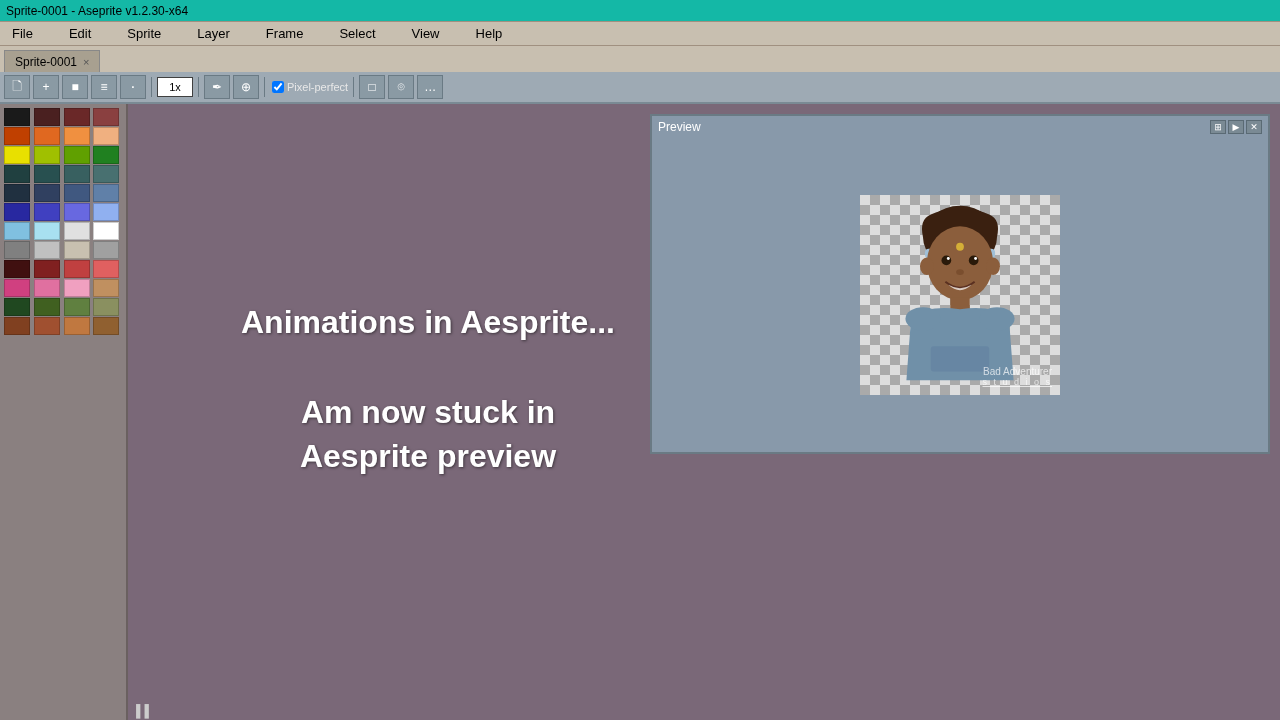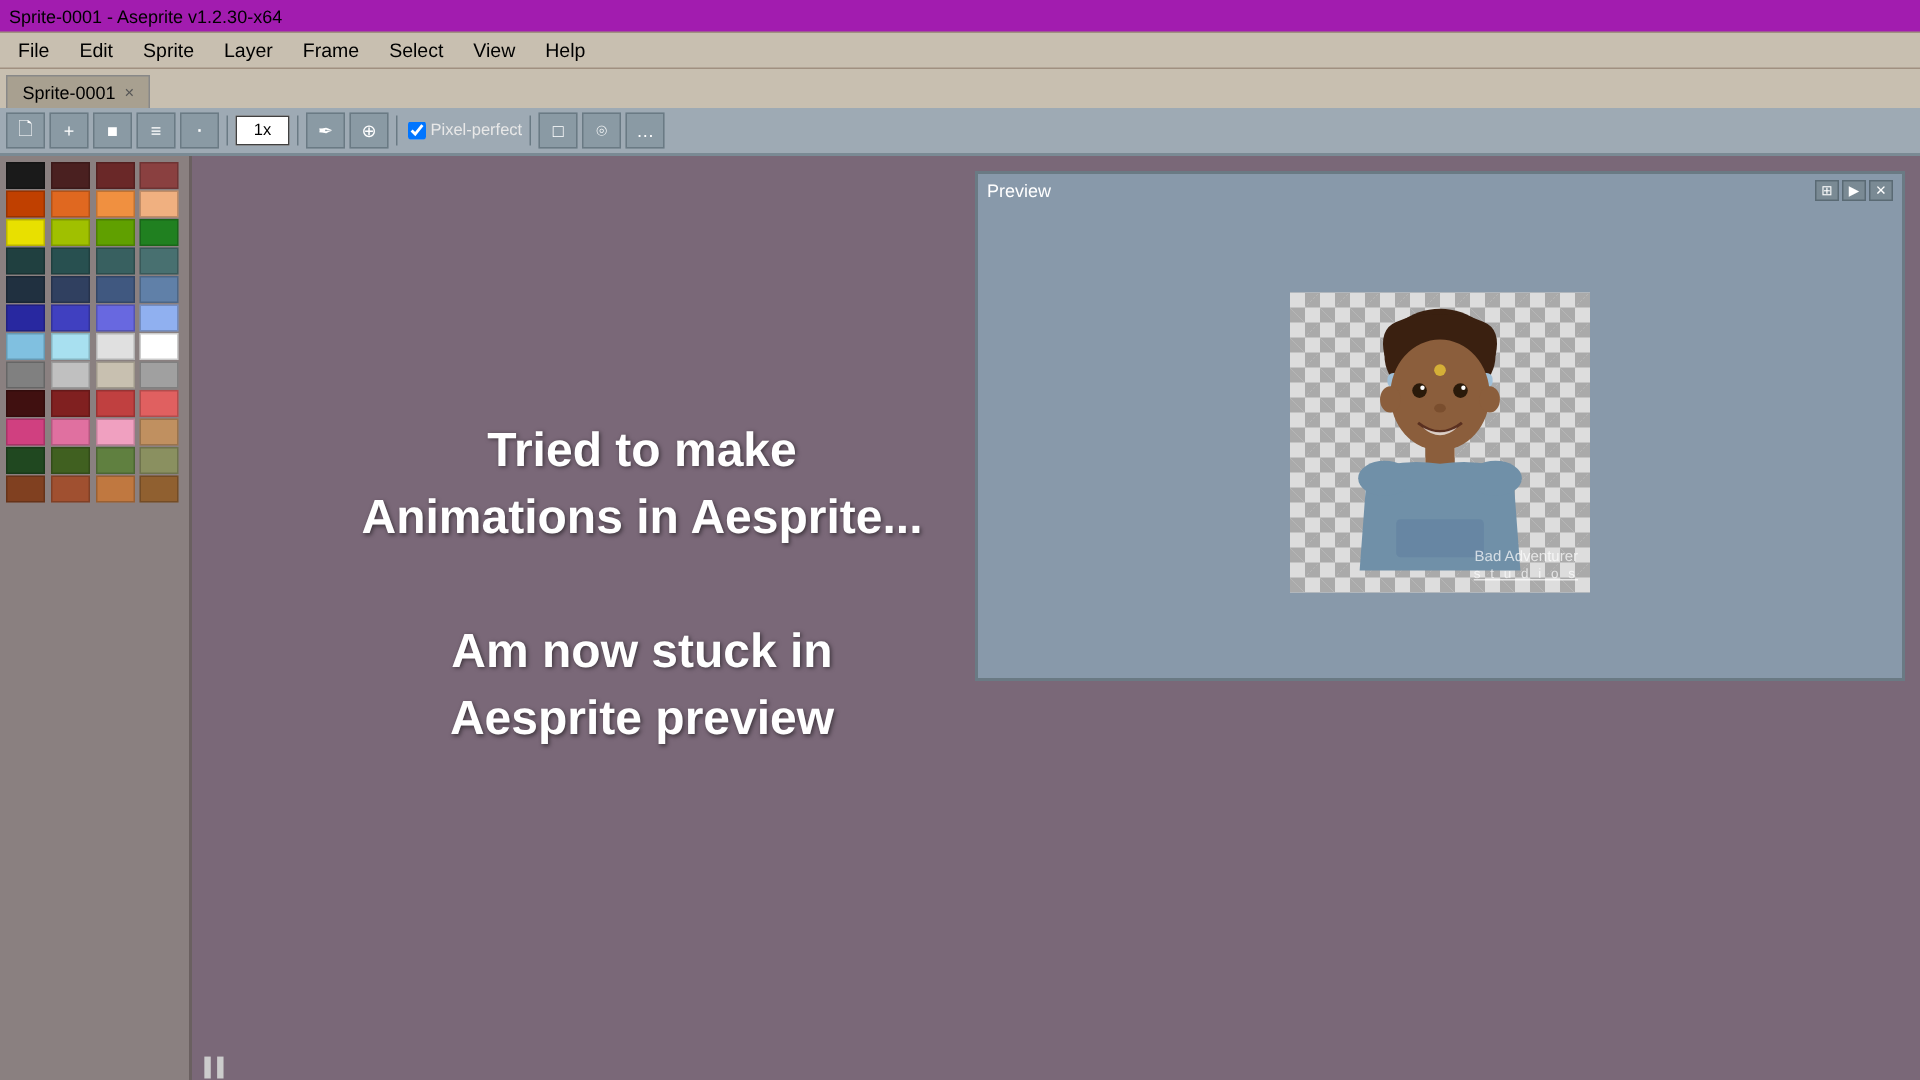--- a/index.html
+++ b/index.html
@@ -6,38 +6,38 @@
     body {
       width: 1280px;
       height: 720px;
       overflow: hidden;
       font-family: 'Segoe UI', Arial, sans-serif;
       background: #c8bfb0;
     }
 
     
     #title-bar {
-      background: #a21caf;
+      background: #14b8a6;
       height: 22px;
       display: flex;
       align-items: center;
       padding: 0 6px;
       font-size: 12px;
       color: #000;
       border-bottom: 1px solid #a09080;
     }
 
     
     #menu-bar {
       background: #c8bfb0;
       height: 24px;
       display: flex;
       align-items: center;
       padding: 0 4px;
-      gap: 4px;
+      gap: 20px;
       border-bottom: 1px solid #a09080;
     }
     .menu-item {
       padding: 2px 8px;
       font-size: 13px;
       cursor: pointer;
       color: #000;
     }
 
     
@@ -373,21 +373,20 @@
           <div class="color-swatch" style="background-color: rgb(160, 80, 48);"></div>
           <div class="color-swatch" style="background-color: rgb(192, 120, 64);"></div>
           <div class="color-swatch" style="background-color: rgb(144, 96, 48);"></div>
         </div>
     </div>
   </div>
 
   <div id="canvas-area">
 
     <div id="canvas-text">
-      <div>Tried to make</div>
       <div>Animations in Aesprite...</div>
       <br>
       <div>Am now stuck in</div>
       <div>Aesprite preview</div>
       <br>
     </div>
 
     <div id="preview-window">
       <div id="preview-titlebar">
         <span>Preview</span>

